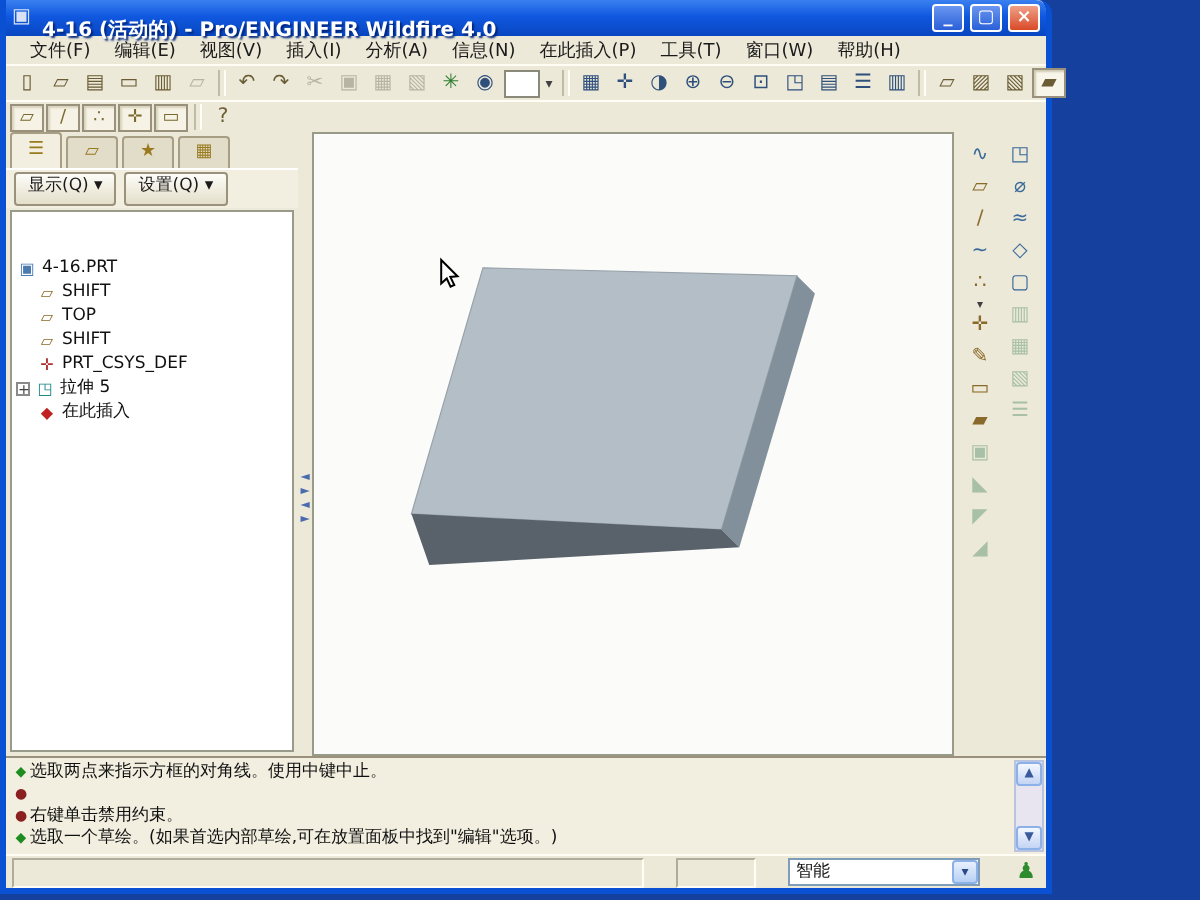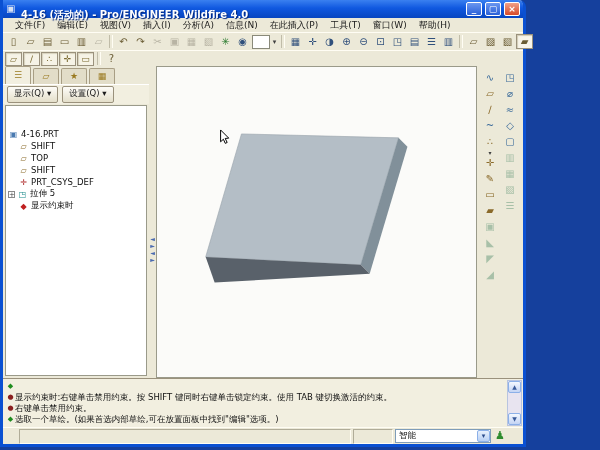--- a/index.html
+++ b/index.html
@@ -130,21 +130,21 @@
     position:absolute;right:1px;top:1px;bottom:1px;width:13px;
     background:#e8e4f0;border:1px solid #b8c4e0;display:flex;flex-direction:column;justify-content:space-between;
   }
   .sarw{
     height:12px;background:linear-gradient(180deg,#f4f8ff,#c4d4f4);border:1px solid #8cb0e8;border-radius:2px;
     font-size:6px;line-height:10px;text-align:center;color:#3a5a9a;box-sizing:border-box;
   }
   
   .status{
     height:17px;flex:0 0 17px;display:flex;align-items:center;background:#ece9d8;
-    border-top:1px solid #fffdf4;padding:1px 16px;gap:2px;box-sizing:border-box;
+    border-top:1px solid #fffdf4;padding:1px 3px;gap:16px;box-sizing:border-box;
   }
   .ssec{height:13px;border:1px solid;border-color:#b0ac98 #fffdf4 #fffdf4 #b0ac98;}
   .s1{flex:1;}
   .s2{width:38px;flex:0 0 38px;}
   .combo{
     width:96px;flex:0 0 96px;height:14px;background:#fff;border:1px solid #7f9db9;
     display:flex;align-items:center;box-sizing:border-box;
   }
   .combo .cval{flex:1;font-size:8.5px;padding-left:3px;color:#101010;}
   .cbtn{
@@ -260,21 +260,21 @@
           <span class="ticon csys">✛</span>
           <span class="lbl">PRT_CSYS_DEF</span>
         </div>
         <div class="trow">
           <span class="expbox">+</span>
           <span class="ticon feat">◳</span>
           <span class="lbl">拉伸 5</span>
         </div>
         <div class="trow ind1">
           <span class="ticon ins">◆</span>
-          <span class="lbl">显示约束时</span>
+          <span class="lbl">在此插入</span>
         </div>
       </div>
     </div>
 
     <div class="sash">
       <span>◄</span>
       <span>►</span>
       <span>◄</span>
       <span>►</span>
     </div>
@@ -315,24 +315,24 @@
         <span class="rico dis">▦</span>
         <span class="rico dis">▧</span>
         <span class="rico dis">☰</span>
       </div>
     </div>
   </div>
 
   <div class="msgs">
     <div class="msgrow">
       <span class="micon prompt">◆</span>
+      <span>选取两点来指示方框的对角线。使用中键中止。</span>
     </div>
     <div class="msgrow">
       <span class="micon info">●</span>
-      <span>显示约束时:右键单击禁用约束。按 SHIFT 键同时右键单击锁定约束。使用 TAB 键切换激活的约束。</span>
     </div>
     <div class="msgrow">
       <span class="micon info">●</span>
       <span>右键单击禁用约束。</span>
     </div>
     <div class="msgrow">
       <span class="micon prompt">◆</span>
       <span>选取一个草绘。(如果首选内部草绘,可在放置面板中找到"编辑"选项。)</span>
     </div>
     <div class="mscroll">

